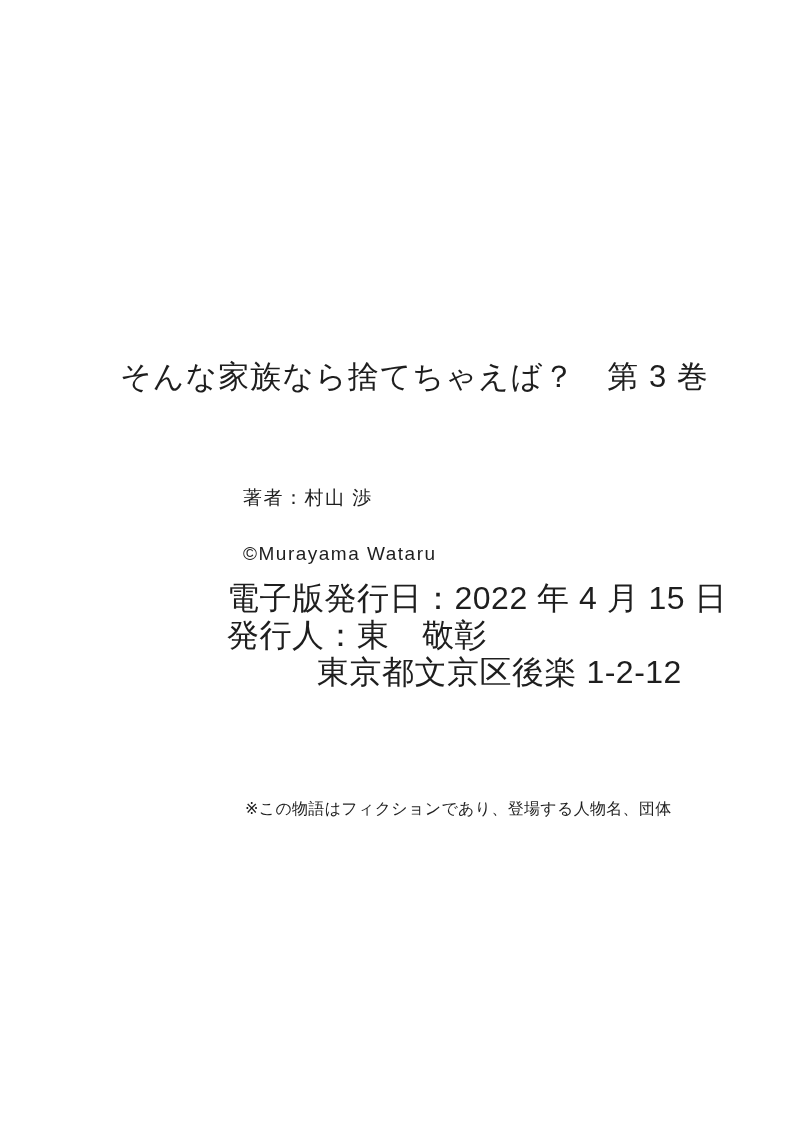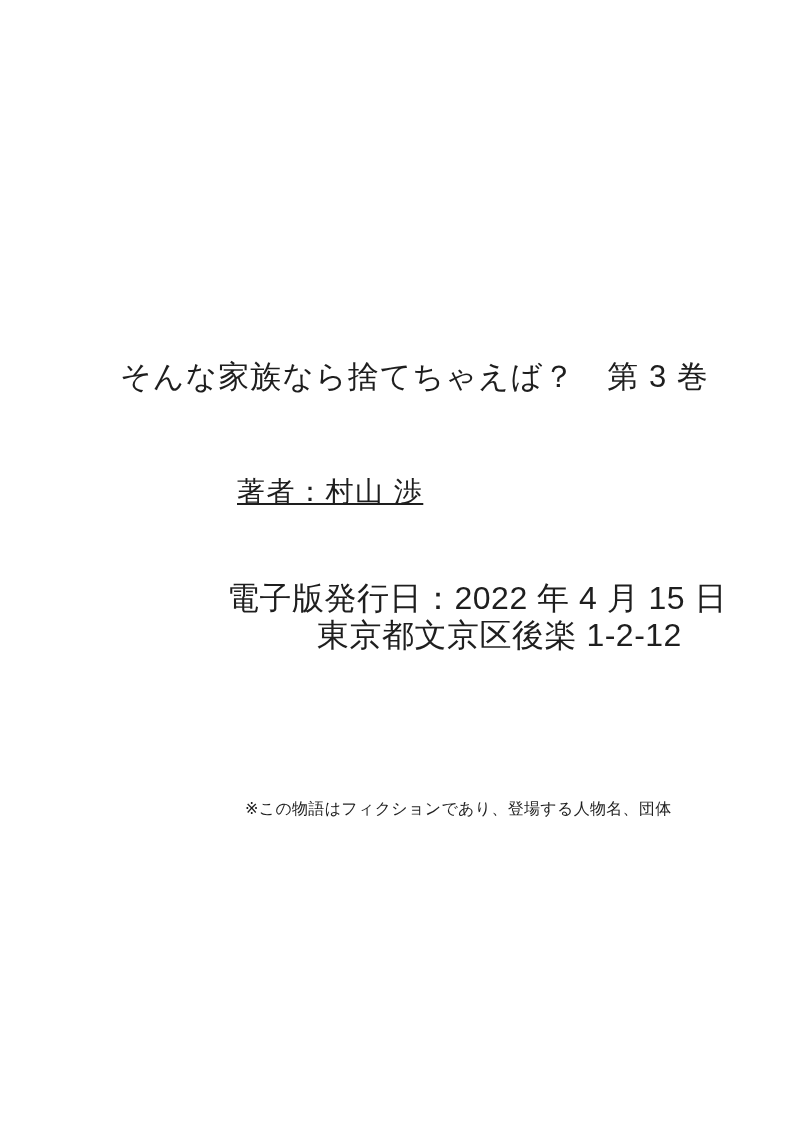--- a/index.html
+++ b/index.html
@@ -29,27 +29,26 @@
     letter-spacing: 1px;
     line-height: 1.25;
     white-space: nowrap;
   }
   .author-block {
     position: absolute;
     left: 227px;
     top: 462px;
   }
   .author-block p {
-    margin: 10px;
-    font-size: 28px;
+    margin: 16px;
+    font-size: 19px;
     font-weight: 400;
     letter-spacing: 1.5px;
     line-height: 40px;
     white-space: nowrap;
-    text-decoration: underline;
   }
   .pub-block {
     position: absolute;
     left: 227px;
     top: 580px;
   }
   .pub-block p {
     margin: 0;
     font-size: 32px;
     font-weight: 400;
@@ -76,24 +75,26 @@
 </style>
 </head>
 <body style="background: rgb(255, 255, 255); color: rgb(30, 30, 30);">
 
 <div class="page">
 
   <h1 class="title">そんな家族なら捨てちゃえば？　第 3 巻</h1>
 
   <div class="author-block">
     <p>著者：村山 渉</p>
+    <p>©Murayama Wataru</p>
   </div>
 
   <div class="pub-block">
     <p>電子版発行日：2022 年 4 月 15 日</p>
+    <p>発行人：東　敬彰</p>
     <p class="indent">東京都文京区後楽 1-2-12</p>
   </div>
 
   <div class="disclaimer">
     <p>※この物語はフィクションであり、登場する人物名、団体</p>
   </div>
 
 </div>
 
 </body></html>

